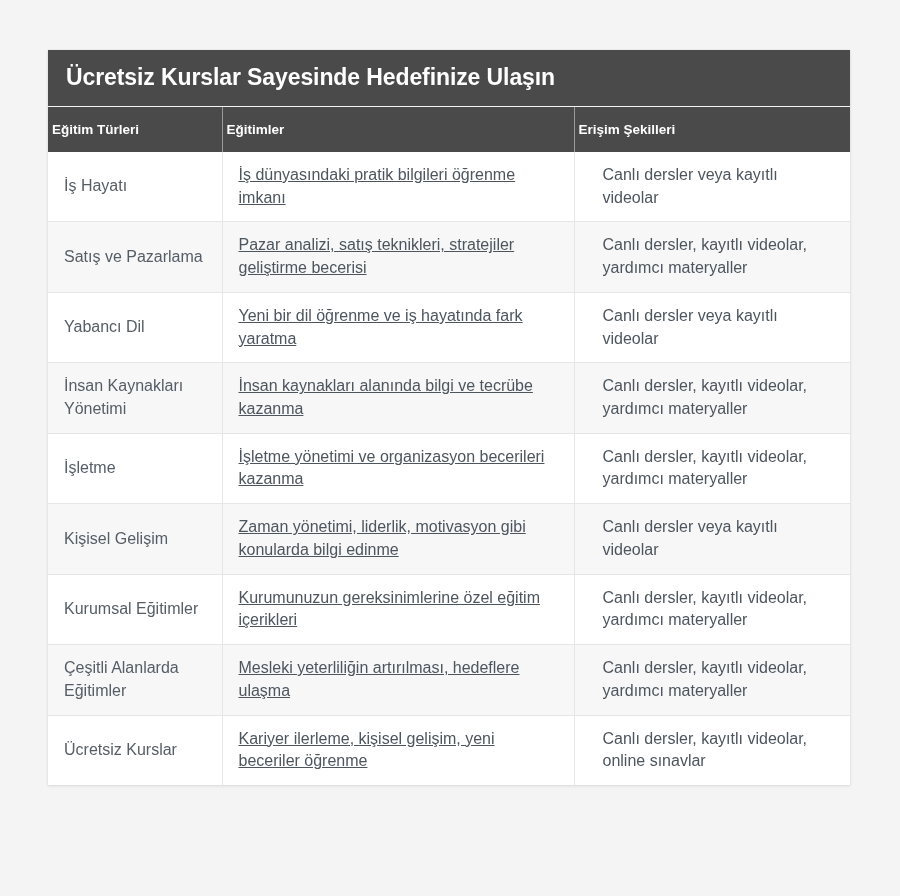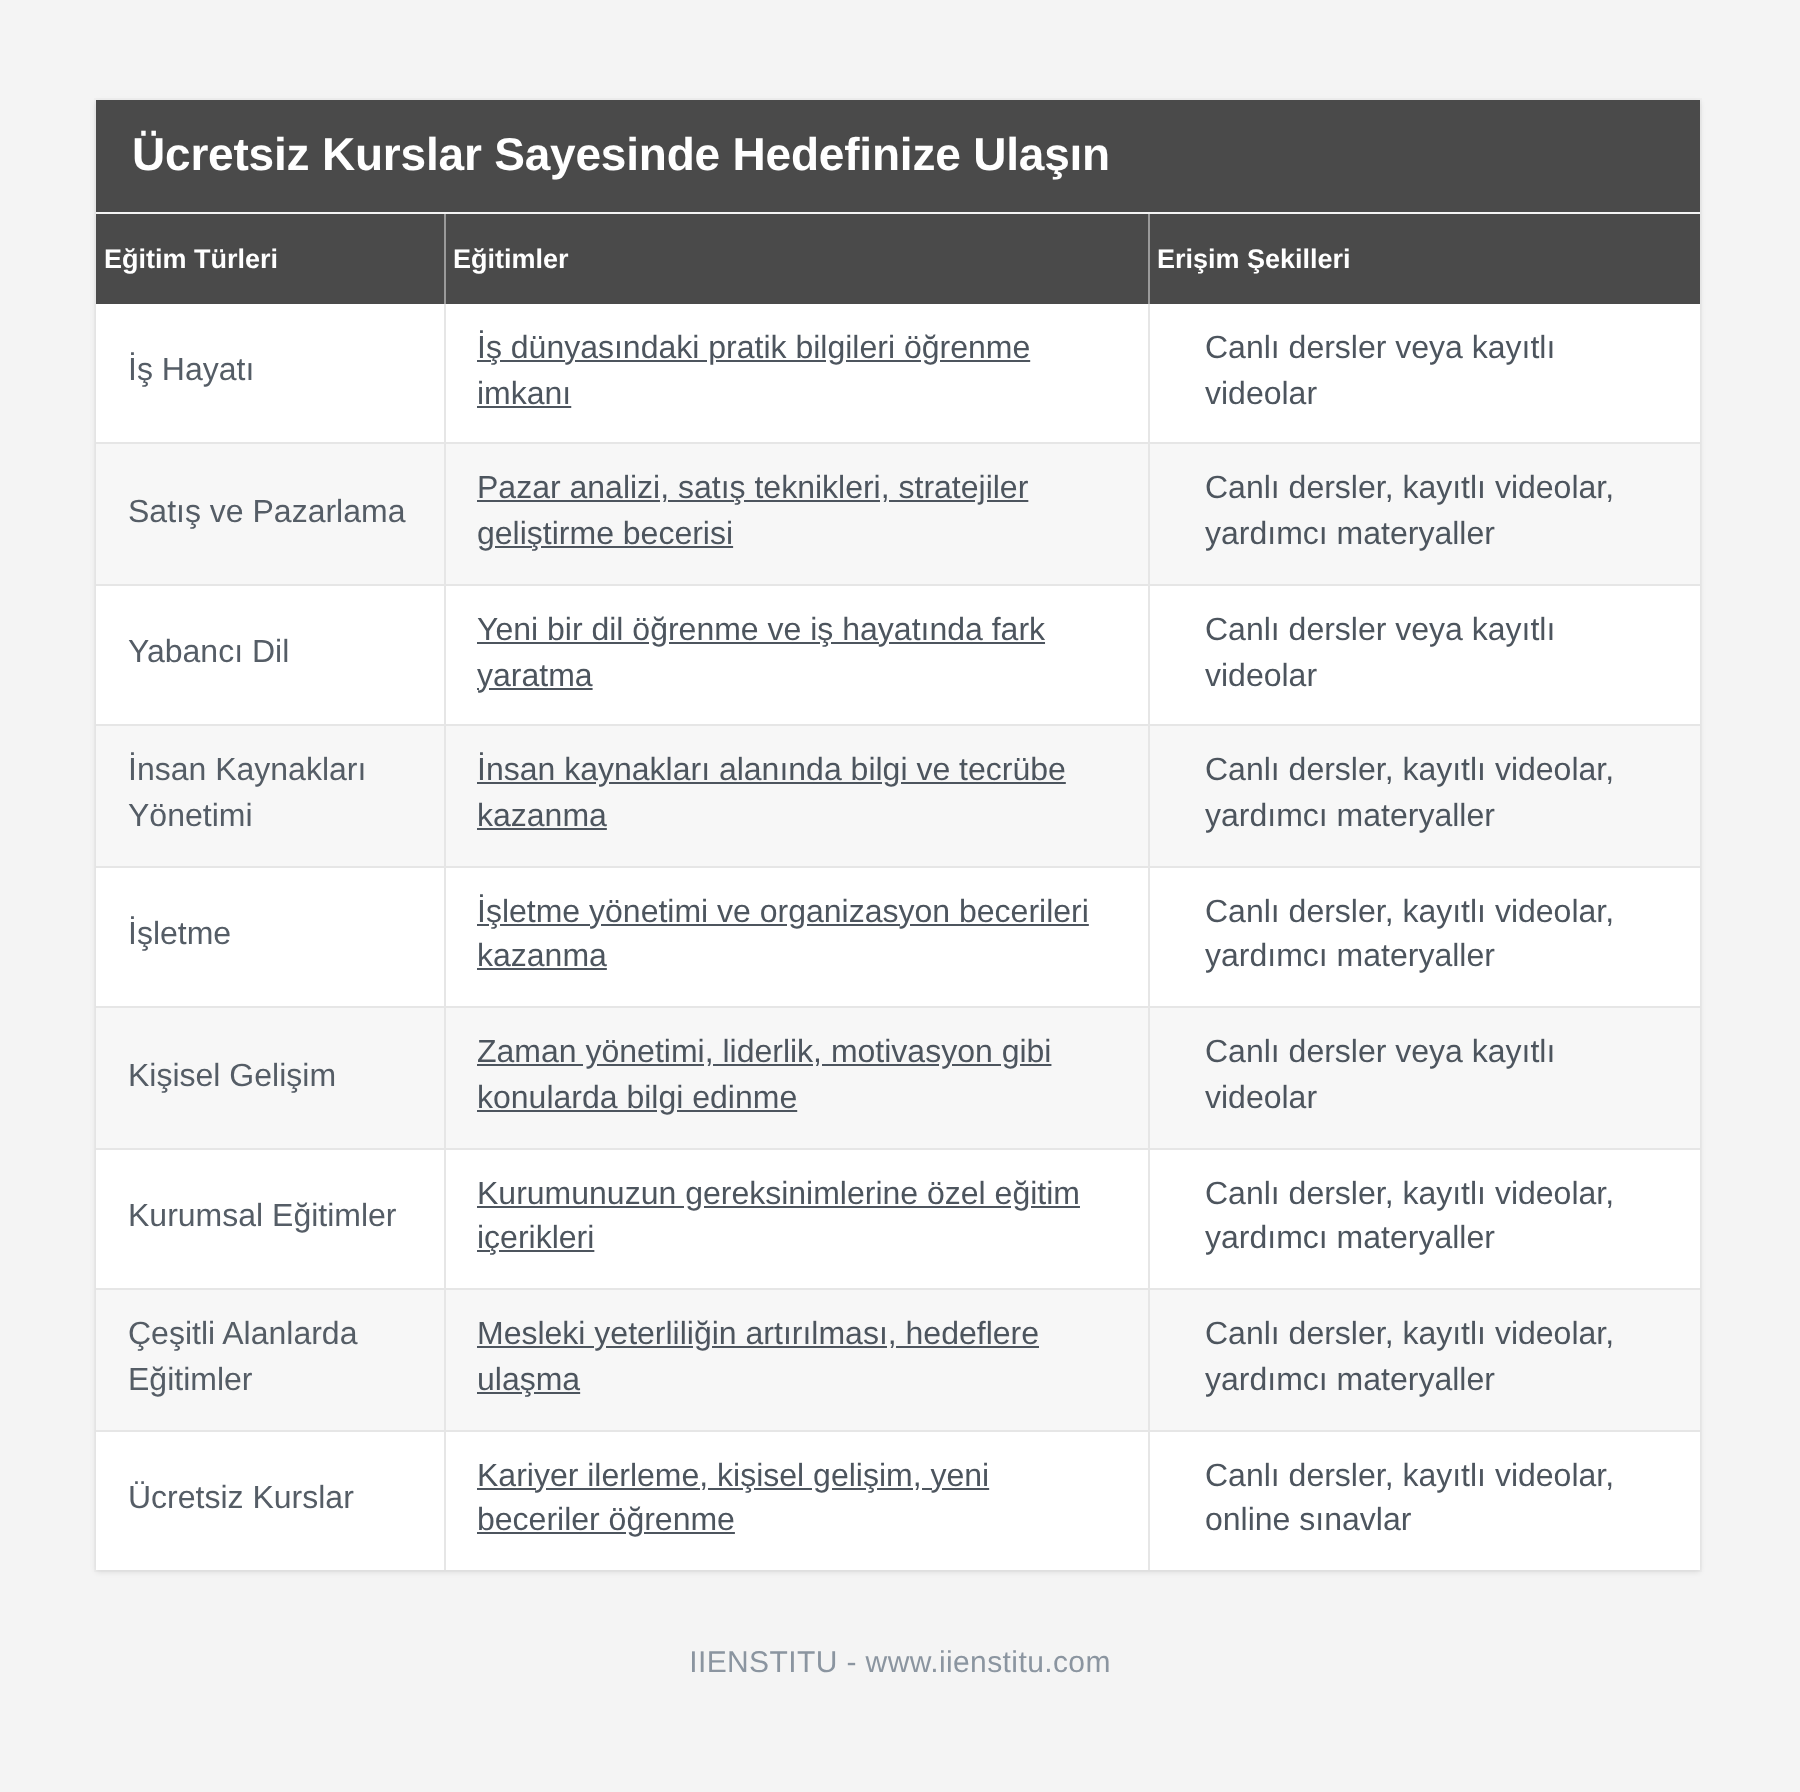--- a/index.html
+++ b/index.html
@@ -182,17 +182,14 @@
           <tr>
             <td class="col-type">Ücretsiz Kurslar</td>
             <td class="col-ben">Kariyer ilerleme, kişisel gelişim, yeni beceriler öğrenme</td>
             <td class="col-access">Canlı dersler, kayıtlı videolar, online sınavlar</td>
           </tr>
         </tbody>
     </table>
 
   </div>
 
-  <div class="footer">
-    <span class="brand">IIENSTITU - www.iienstitu.com</span>
-  </div>
 
 </div>
 
 </body></html>

